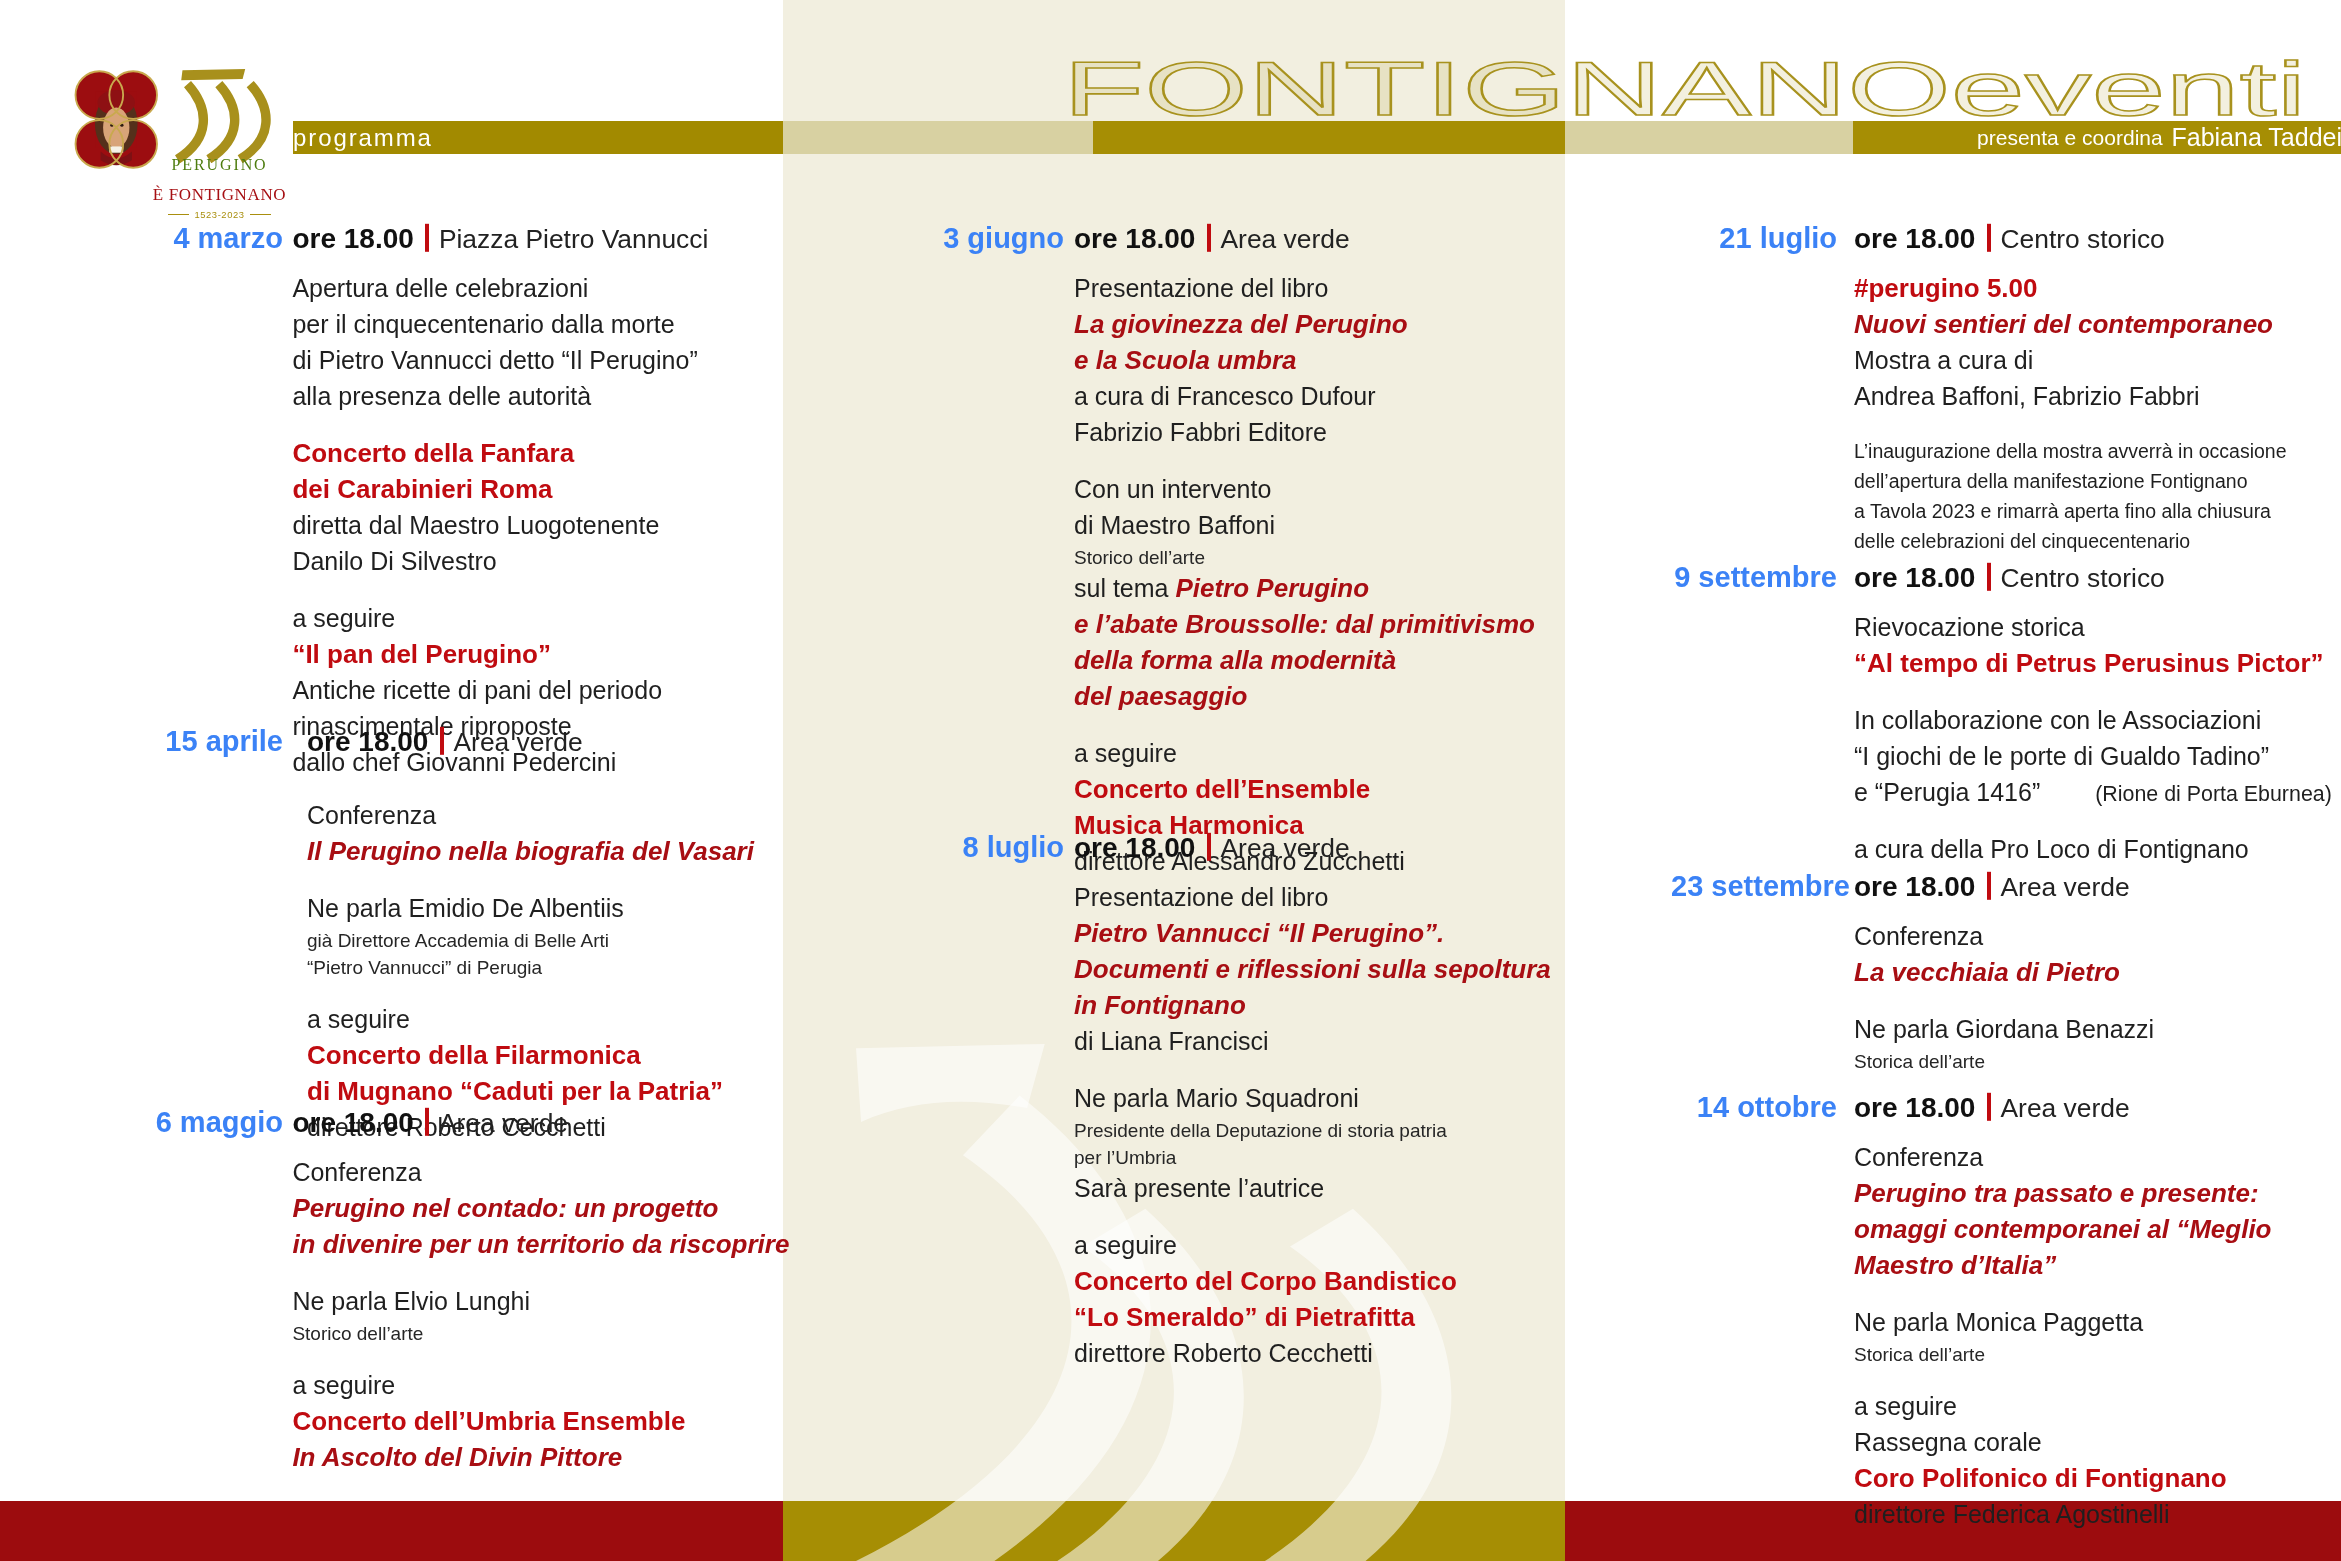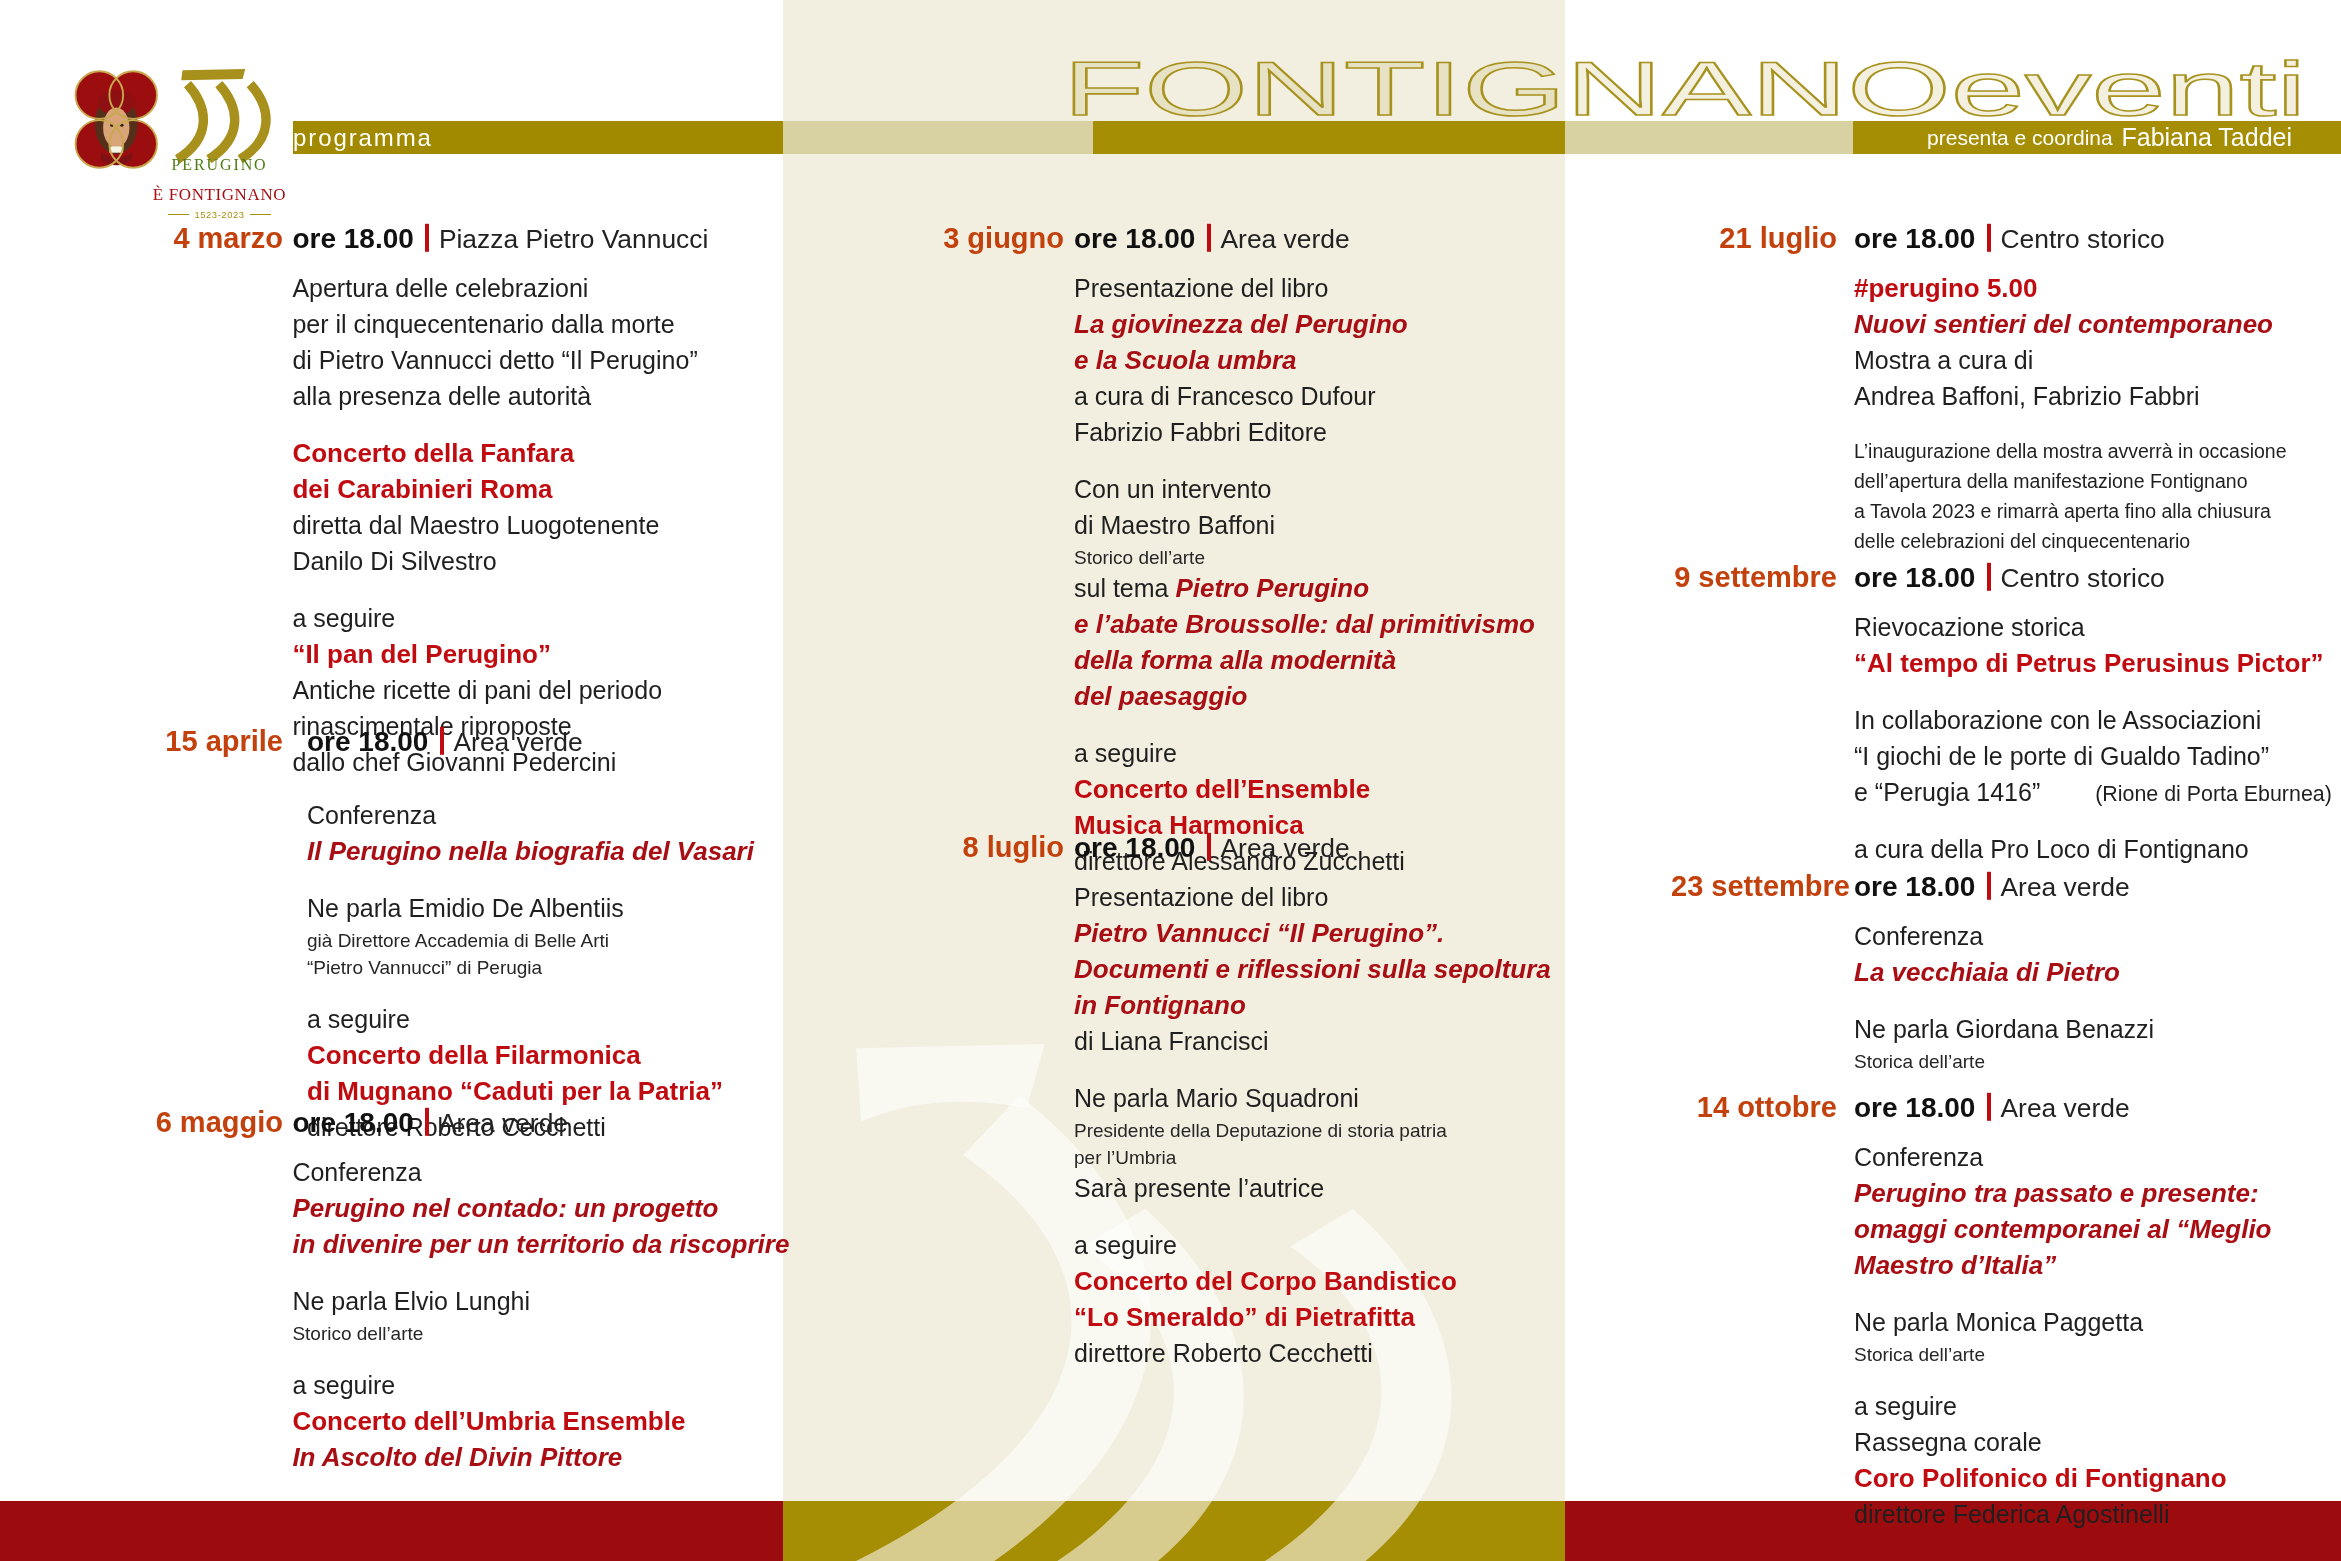--- a/index.html
+++ b/index.html
@@ -21,21 +21,21 @@
     position:absolute;left:293px;top:121px;width:490px;height:33px;background:#a28a00;
     color:#ffffff;font-size:24px;letter-spacing:1.9px;line-height:33px;
   }
   .band-seg{position:absolute;top:121px;height:33px;}
   .seg-khaki-1{left:783px;width:310px;background:#d8d1a2;}
   .seg-olive-1{left:1093px;width:472px;background:#a68e04;}
   .seg-khaki-2{left:1565px;width:288px;background:#d8d1a2;}
   .seg-olive-2{
     left:1853px;width:489px;background:#a68e04;
     display:flex;align-items:center;justify-content:flex-end;
-    padding-right:50px;box-sizing:border-box;color:#fff;
+    box-sizing:border-box;color:#fff;
   }
   .presenta-label{font-size:21px;}
   .presenta-name{font-size:25px;margin-left:8.8px;}
   .brand-svg{position:absolute;left:1039px;top:44px;}
   
   .logo{position:absolute;left:68px;top:63px;width:227px;height:164px;}
   .logo .portrait{position:absolute;left:0;top:2.5px;}
   .logo .arcs{position:absolute;left:89px;top:6.3px;}
   .logo-perugino{
     position:absolute;left:82px;top:93px;width:139px;text-align:center;
@@ -54,21 +54,21 @@
   .column{position:absolute;top:0;height:1561px;z-index:2;}
   #col0{left:94px;width:724px;--dw:189px;--dg:9.4px;}
   #col1{left:916px;width:648px;--dw:148px;--dg:10px;}
   #col2{left:1671px;width:670px;--dw:166px;--dg:17px;}
   .event{
     position:absolute;left:0;display:grid;
     grid-template-columns:var(--dw) 1fr;column-gap:var(--dg);
     align-items:baseline;
   }
   .date{grid-row:1;grid-column:1;text-align:right;white-space:nowrap;
-    font-weight:700;font-size:29px;color:#c2410c;}
+    font-weight:700;font-size:29px;color:#3b82f6;}
   .ev-head{grid-row:1;grid-column:2;white-space:nowrap;margin-bottom:17.6px;}
   .time{font-weight:700;font-size:28px;color:#111;}
   .sep{display:inline-block;width:3.8px;height:28px;background:#c00b10;margin:0 10px 0 11.3px;transform:translateY(3.8px);}
   .loc{font-size:26.4px;color:#222;}
   .body{grid-row:2;grid-column:2;}
   .para{margin:0 0 21.4px 0;}
   .para:last-child{margin-bottom:0;}
   .ln{display:block;white-space:nowrap;}
   .lh-b,.lh-rb,.lh-ri{line-height:31px;}
   .lh-sm{line-height:24px;}

